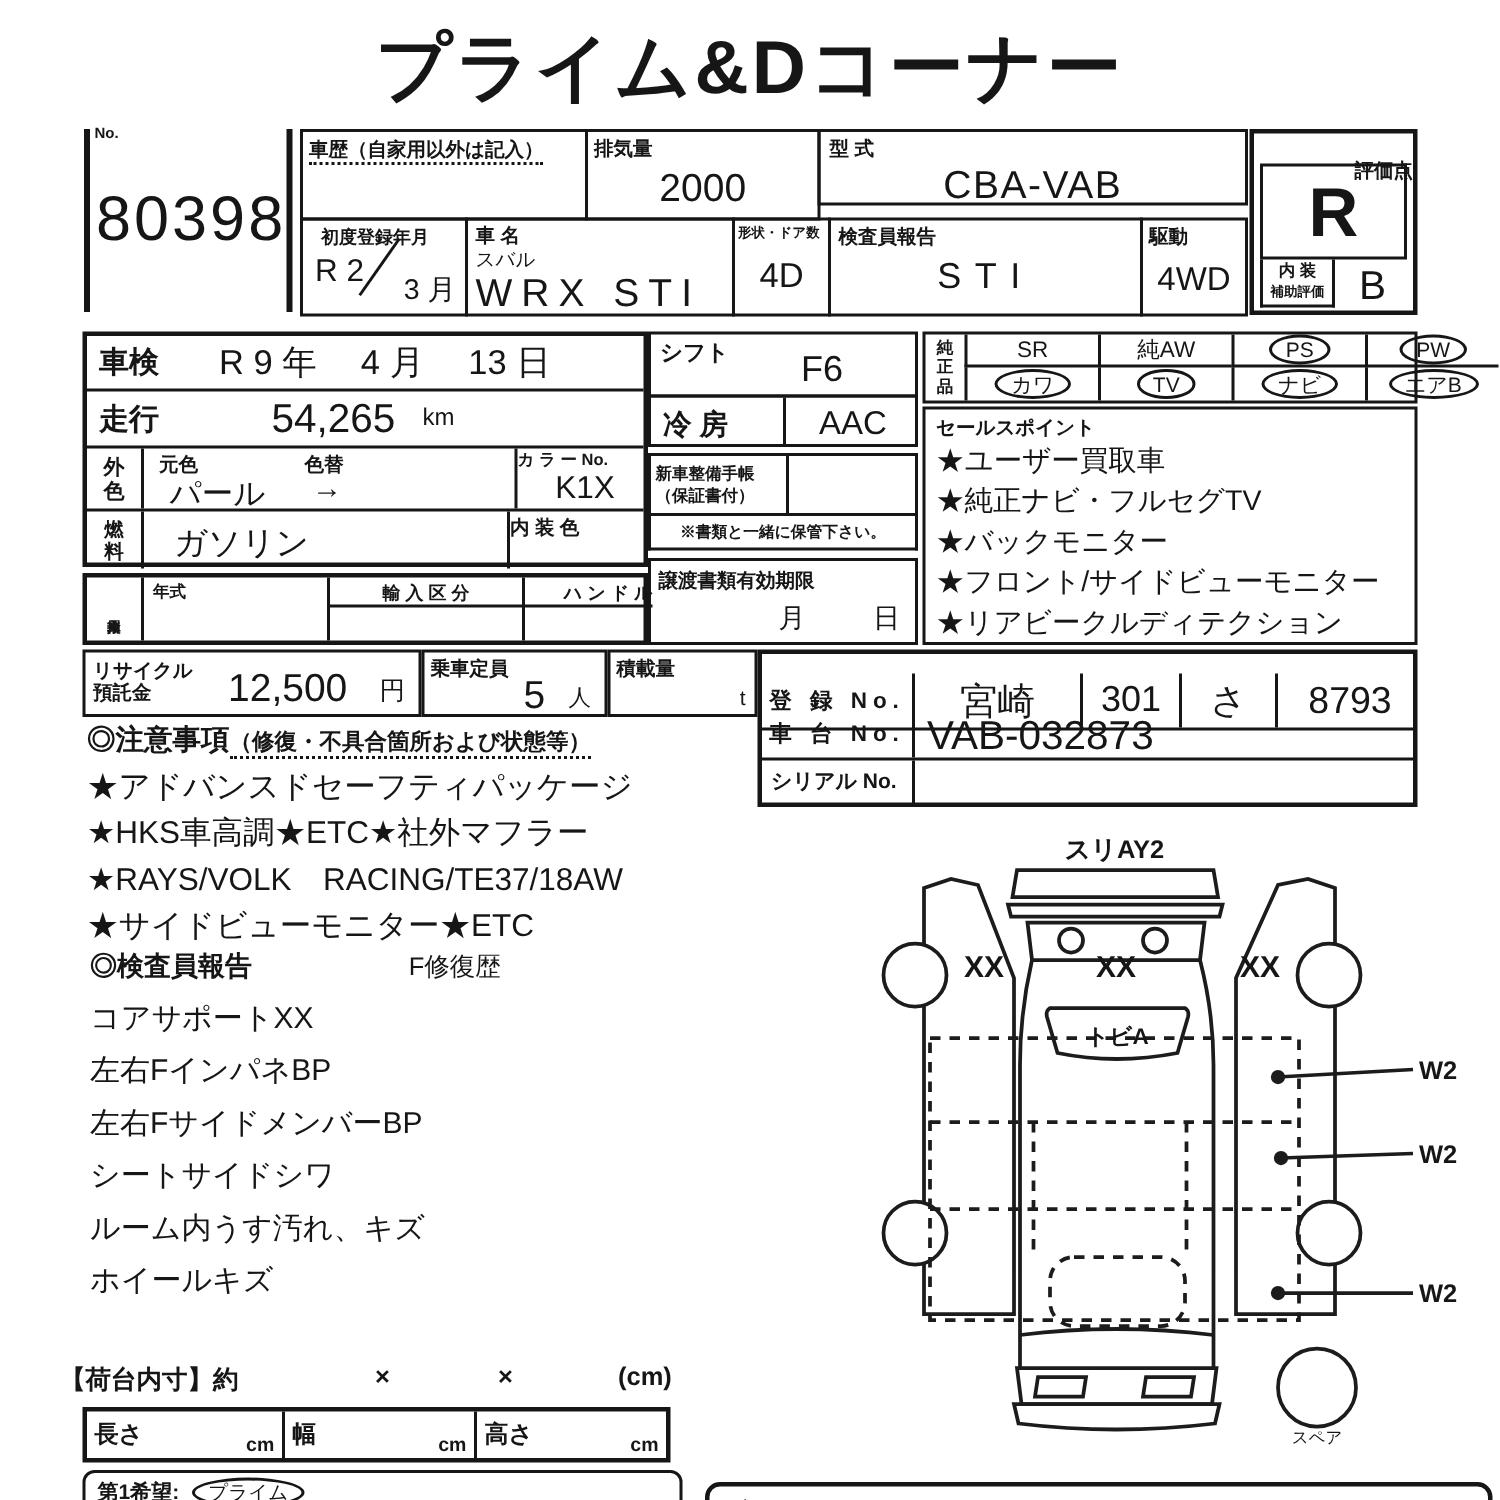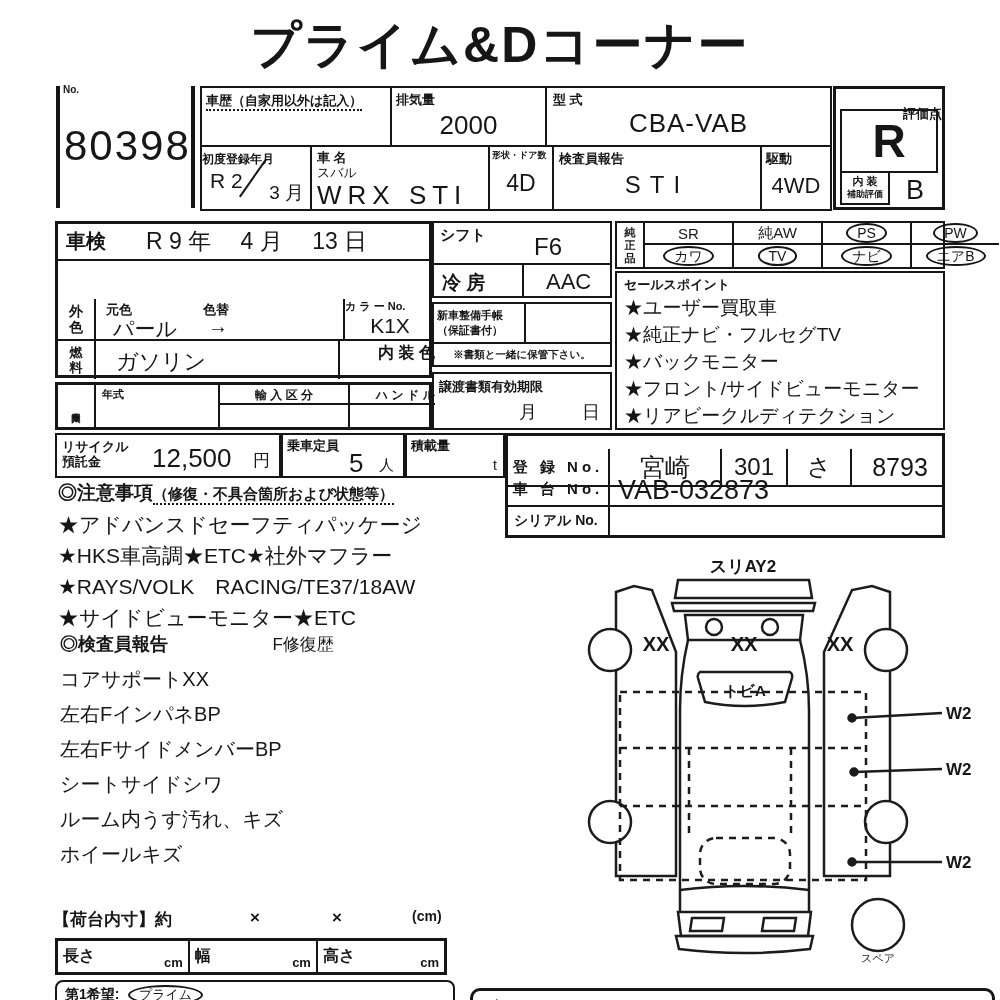--- a/index.html
+++ b/index.html
@@ -34,26 +34,26 @@
   <div class="abs" style="left:63px;top:84px;font-size:10px;font-weight:bold">No.</div>
   <div class="abs" style="left:64px;top:122px;font-size:42px;letter-spacing:2px">80398</div>
 
   <div class="abs bd" style="left:200px;top:86px;width:192px;height:61px;padding:3px 4px">
     <span class="tinylbl dotted-u">車歴（自家用以外は記入）</span>
   </div>
   <div class="abs bd" style="left:390px;top:86px;width:157px;height:61px;padding:2px 4px">
     <span class="tinylbl">排気量</span>
     <div style="text-align:center;font-size:26px;margin-top:2px">2000</div>
   </div>
-  <div class="abs bd" style="left:545px;top:86px;width:287px;height:61px;padding:2px 6px">
+  <div class="abs bd" style="left:545px;top:86px;width:287px;height:51px;padding:2px 6px">
     <span class="tinylbl">型 式</span>
     <div style="text-align:center;font-size:26px;letter-spacing:1px">CBA-VAB</div>
   </div>
 
-  <div class="abs bd" style="left:200px;top:145px;width:112px;height:66px;padding:2px 0">
+  <div class="abs bd" style="left:200px;top:145px;width:112px;height:66px;padding:2px 12px">
     <span style="font-size:12px;font-weight:bold">初度登録年月</span>
     <div class="abs" style="left:8px;top:22px;font-size:21px">R 2</div>
     <div class="slash"></div>
     <div class="abs" style="right:6px;bottom:3px;font-size:19px">3 月</div>
   </div>
   <div class="abs bd" style="left:310px;top:145px;width:180px;height:66px;padding:1px 5px">
     <span class="tinylbl">車 名</span>
     <div style="font-size:13px;line-height:14px">スバル</div>
     <div style="font-size:26px;letter-spacing:6px;line-height:30px">WRX STI</div>
   </div>
@@ -77,20 +77,25 @@
       <div style="font-size:11px;font-weight:bold;text-align:center;line-height:13px;margin-top:2px">内 装</div>
       <div style="font-size:9px;font-weight:bold;text-align:center">補助評価</div>
     </div>
     <div class="abs ctr" style="left:54px;top:86px;width:50px;height:30px;font-size:27px">B</div>
   </div>
 
   <div class="abs bd3" style="left:55px;top:221px;width:377px;height:157px">
     <div class="abs" style="left:0;top:0;width:100%;height:37px;border-bottom:2px solid #161616;display:flex;align-items:center">
       <span style="font-size:20px;font-weight:bold;margin-left:8px">車検</span>
       <span style="font-size:23px;margin-left:40px;white-space:nowrap">R 9 年　 4 月　 13 日</span>
+    </div>
+    <div class="abs" style="left:0;top:37px;width:100%;height:38px;border-bottom:2px solid #161616;display:flex;align-items:center">
+      <span style="font-size:20px;font-weight:bold;margin-left:8px">走行</span>
+      <span style="font-size:27px;margin-left:75px">54,265</span>
+      <span style="font-size:16px;margin-left:18px">km</span>
     </div>
     <div class="abs" style="left:0;top:75px;width:100%;height:42px;border-bottom:2px solid #161616">
       <div class="abs vstack" style="left:0;top:0;width:38px;height:100%;border-right:2px solid #161616;font-size:14px;line-height:16px">
         <span>外</span>
           <span>色</span>
       </div>
       <span class="abs" style="left:48px;top:2px;font-size:13px;font-weight:bold">元色</span>
       <span class="abs" style="left:145px;top:2px;font-size:13px;font-weight:bold">色替</span>
       <span class="abs" style="left:55px;top:16px;font-size:21px">パール</span>
       <span class="abs" style="left:150px;top:16px;font-size:20px">→</span>
@@ -99,21 +104,21 @@
         <div style="font-size:21px;text-align:center">K1X</div>
       </div>
     </div>
     <div class="abs" style="left:0;top:117px;width:100%;height:38px">
       <div class="abs vstack" style="left:0;top:0;width:38px;height:100%;border-right:2px solid #161616;font-size:13px;line-height:15px">
         <span>燃</span>
           <span>料</span>
       </div>
       <span class="abs" style="left:58px;top:6px;font-size:22px">ガソリン</span>
       <div class="abs" style="left:280px;top:0;width:97px;height:100%;border-left:2px solid #161616">
-        <div style="font-size:16px;font-weight:bold;text-align:right;margin-top:2px">内 装 色</div>
+        <div style="font-size:13px;font-weight:bold;text-align:left;margin-top:2px">内 装 色</div>
       </div>
     </div>
   </div>
 
   <div class="abs bd3" style="left:55px;top:382px;width:377px;height:48px">
     <div class="abs vstack" style="left:0;top:0;width:38px;height:100%;border-right:2px solid #161616;font-size:9px;line-height:10px">
       <span style="writing-mode:vertical-rl;letter-spacing:0">輸入車用</span>
     </div>
     <span class="abs" style="left:44px;top:2px;font-size:11px;font-weight:bold">年式</span>
     <div class="abs" style="left:160px;top:0;width:130px;height:100%;border-left:2px solid #161616">
@@ -295,24 +300,24 @@
     <text x="104" y="101" font-size="20" font-weight="bold" text-anchor="middle">XX</text>
     <text x="192" y="101" font-size="20" font-weight="bold" text-anchor="middle">XX</text>
     <text x="288" y="101" font-size="20" font-weight="bold" text-anchor="middle">XX</text>
     <text x="193" y="146" font-size="15" font-weight="bold" text-anchor="middle">トビA</text>
     <text x="394" y="169" font-size="17" font-weight="bold">W2</text>
     <text x="394" y="225" font-size="17" font-weight="bold">W2</text>
     <text x="394" y="318" font-size="17" font-weight="bold">W2</text>
     <text x="326" y="412" font-size="11" text-anchor="middle">スペア</text>
   </svg>
 
-  <span class="abs" style="left:53px;top:908px;font-size:17px;font-weight:bold">【荷台内寸】約</span>
+  <span class="abs" style="left:40px;top:908px;font-size:17px;font-weight:bold">【荷台内寸】約</span>
   <span class="abs" style="left:250px;top:908px;font-size:17px;font-weight:bold">×</span>
   <span class="abs" style="left:332px;top:908px;font-size:17px;font-weight:bold">×</span>
-  <span class="abs" style="left:412px;top:908px;font-size:14px;font-weight:bold">(cm)</span>
+  <span class="abs" style="left:412px;top:908px;font-size:17px;font-weight:bold">(cm)</span>
   <div class="abs bd3" style="left:55px;top:938px;width:392px;height:37px;display:flex">
     <div style="flex:1.03;border-right:2px solid #161616;position:relative">
       <span class="abs" style="left:5px;top:5px;font-size:16px;font-weight:bold">長さ</span>
       <span class="abs" style="right:5px;bottom:2px;font-size:13px;font-weight:bold">cm</span>
     </div>
     <div style="flex:1;border-right:2px solid #161616;position:relative">
       <span class="abs" style="left:5px;top:5px;font-size:16px;font-weight:bold">幅</span>
       <span class="abs" style="right:5px;bottom:2px;font-size:13px;font-weight:bold">cm</span>
     </div>
     <div style="flex:1;position:relative">

